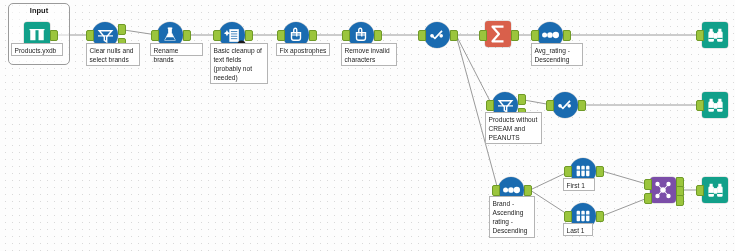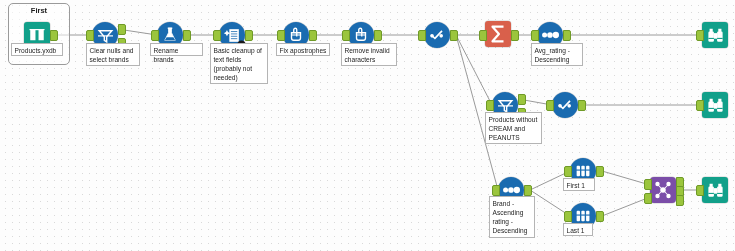--- a/index.html
+++ b/index.html
@@ -100,21 +100,21 @@
 
       <path d="M530,190 L570,171"></path>
       <path d="M530,190 L570,216"></path>
       <path d="M602,171 L650,185"></path>
       <path d="M602,216 L650,197"></path>
       <path d="M682,190 L700,190"></path>
     </g>
   </svg>
 
   <div class="container-box" style="left:8px;top:3px;width:60px;height:60px;">
-    <div class="container-title">First</div>
+    <div class="container-title">Input</div>
   </div>
 
   <div class="tool green" style="left:24px;top:22px;">
     <div class="glyph">
       <svg width="18" height="18" viewBox="0 0 24 24">
         <path d="M3 5h7v14H3z M14 5h7v14h-7z" fill="#ffffff"></path>
         <rect x="10.6" y="4" width="2.8" height="16" fill="#12a08a"></rect>
         <rect x="2" y="4" width="20" height="1.6" fill="#ffffff"></rect>
       </svg>
     </div>

